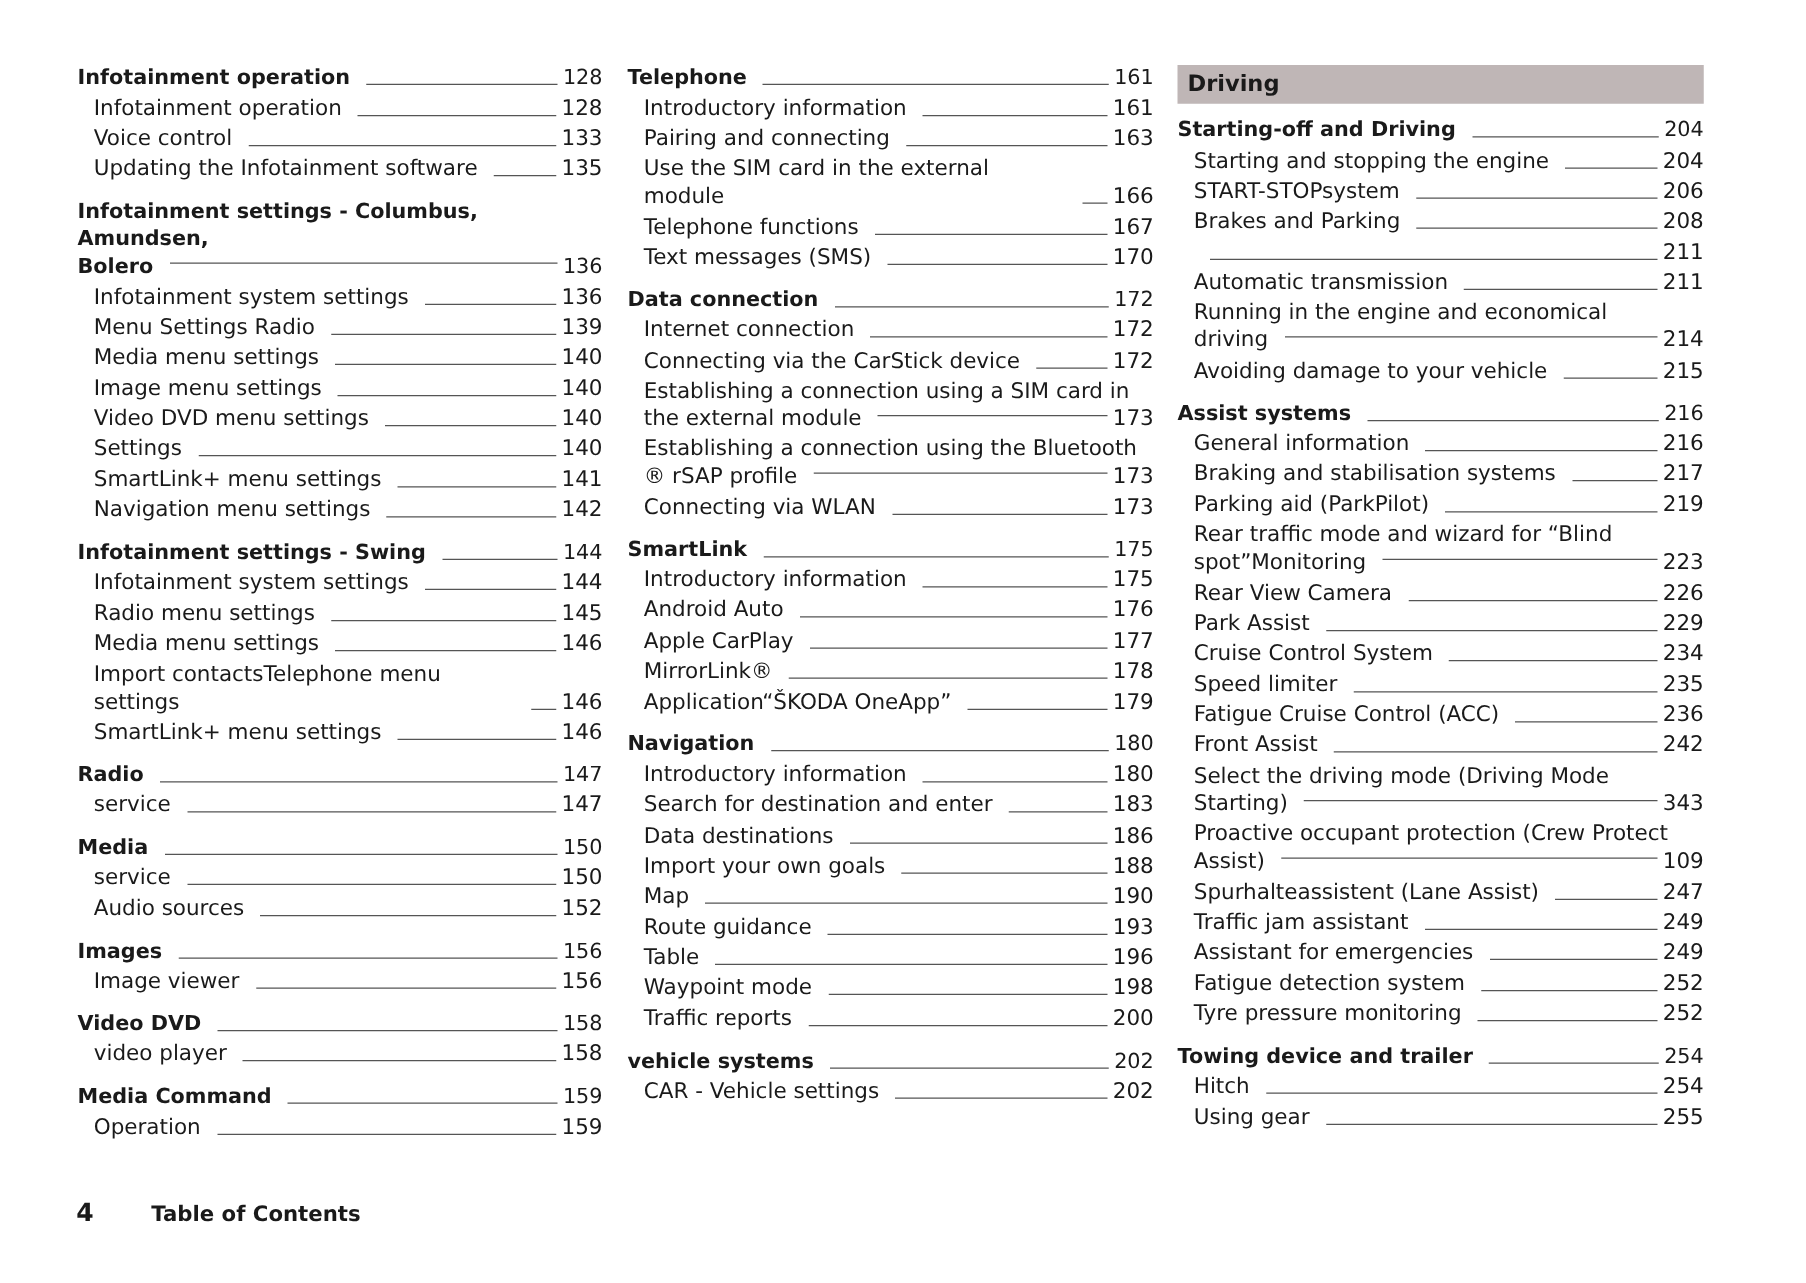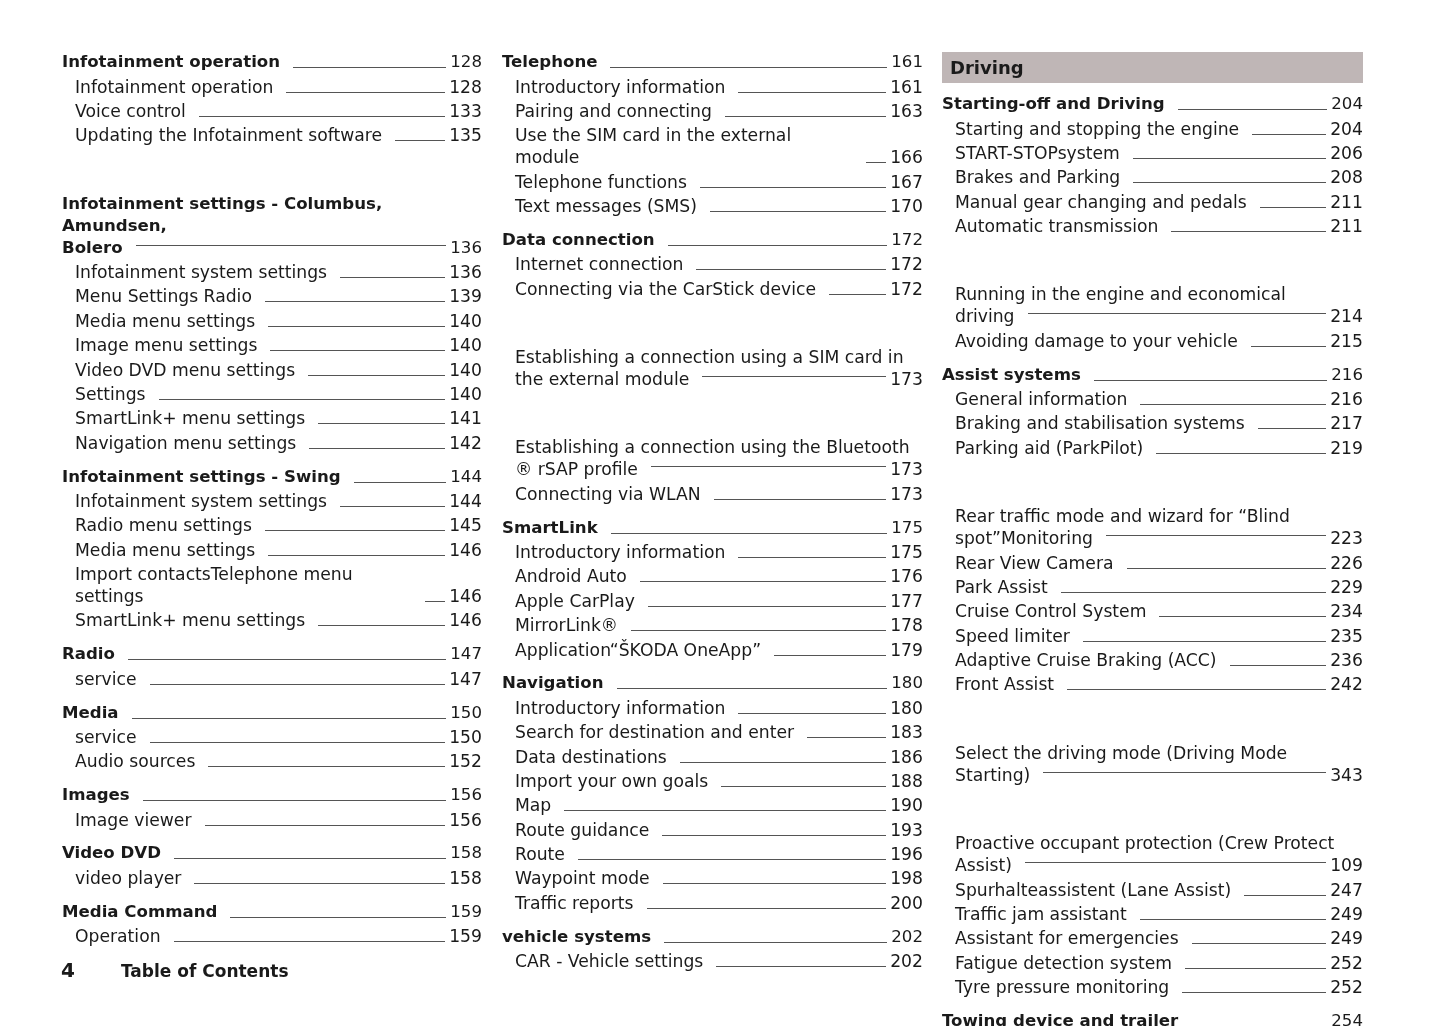--- a/index.html
+++ b/index.html
@@ -14,21 +14,21 @@
 
   .group { margin-bottom: 9.5px; }
   .entry {
     display: flex; align-items: flex-end;
     font-size: 17.2px; line-height: 22px; padding: 1.2px 0;
     cursor: pointer;
   }
   .entry.sub { padding-left: 13px; font-weight: normal; }
   .entry.main { font-weight: bold; font-size: 16.6px; }
   .entry .title { white-space: normal; flex: 0 1 auto; }
-  .entry.wrap { display: block; margin-top: 44px; }
+  .entry.wrap { display: block; }
   .entry.wrap .tail { display: flex; align-items: center; }
   .leader {
     flex: 1 1 auto; border-bottom: 1px solid #555; margin: 0 4px 5px 13px;
     min-width: 20px; height: 0;
   }
   .page { flex: 0 0 auto; min-width: 30px; text-align: right; font-weight: normal; }
 
   .section-head {
     background: #bfb6b6; height: 31px; line-height: 31px;
     padding-left: 8px; font-weight: bold; font-size: 18px; color: #1a1a1a;
@@ -348,21 +348,21 @@
         <span class="title">Map</span>
         <span class="leader"></span>
         <span class="page">190</span>
       </div>
       <div class="entry sub">
         <span class="title">Route guidance</span>
         <span class="leader"></span>
         <span class="page">193</span>
       </div>
       <div class="entry sub">
-        <span class="title">Route</span>
+        <span class="title">Table</span>
         <span class="leader"></span>
         <span class="page">196</span>
       </div>
       <div class="entry sub">
         <span class="title">Waypoint mode</span>
         <span class="leader"></span>
         <span class="page">198</span>
       </div>
       <div class="entry sub">
         <span class="title">Traffic reports</span>
@@ -400,21 +400,20 @@
         <span class="title">START-STOPsystem</span>
         <span class="leader"></span>
         <span class="page">206</span>
       </div>
       <div class="entry sub">
         <span class="title">Brakes and Parking</span>
         <span class="leader"></span>
         <span class="page">208</span>
       </div>
       <div class="entry sub">
-        <span class="title">Manual gear changing and pedals</span>
         <span class="leader"></span>
         <span class="page">211</span>
       </div>
       <div class="entry sub">
         <span class="title">Automatic transmission</span>
         <span class="leader"></span>
         <span class="page">211</span>
       </div>
       <div class="entry sub wrap">
         <div><span class="title">Running in the engine and economical</span></div>
@@ -473,21 +472,21 @@
         <span class="title">Cruise Control System</span>
         <span class="leader"></span>
         <span class="page">234</span>
       </div>
       <div class="entry sub">
         <span class="title">Speed limiter</span>
         <span class="leader"></span>
         <span class="page">235</span>
       </div>
       <div class="entry sub">
-        <span class="title">Adaptive Cruise Braking (ACC)</span>
+        <span class="title">Fatigue Cruise Control (ACC)</span>
         <span class="leader"></span>
         <span class="page">236</span>
       </div>
       <div class="entry sub">
         <span class="title">Front Assist</span>
         <span class="leader"></span>
         <span class="page">242</span>
       </div>
       <div class="entry sub wrap">
         <div><span class="title">Select the driving mode (Driving Mode</span></div>

